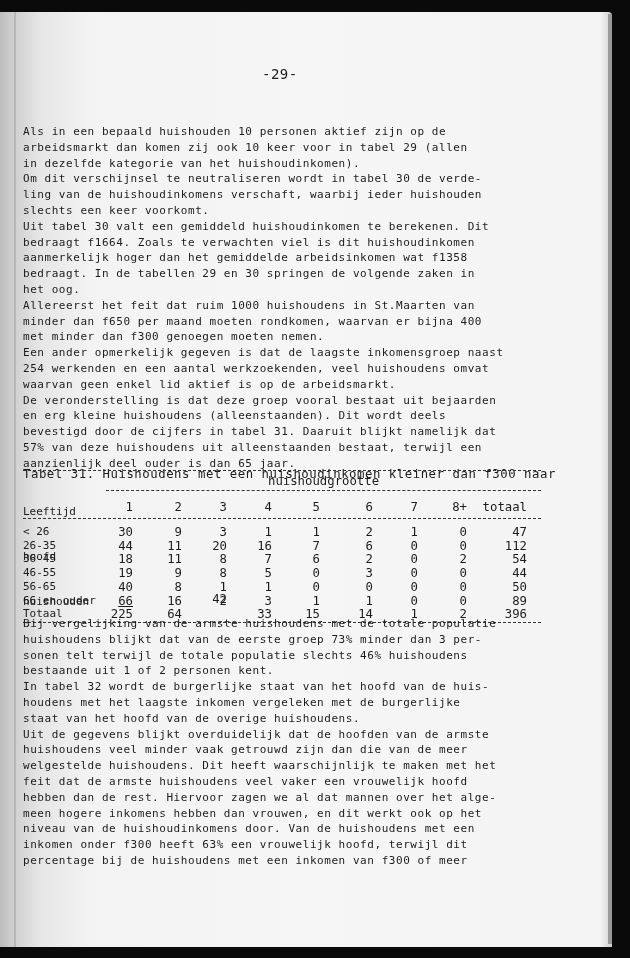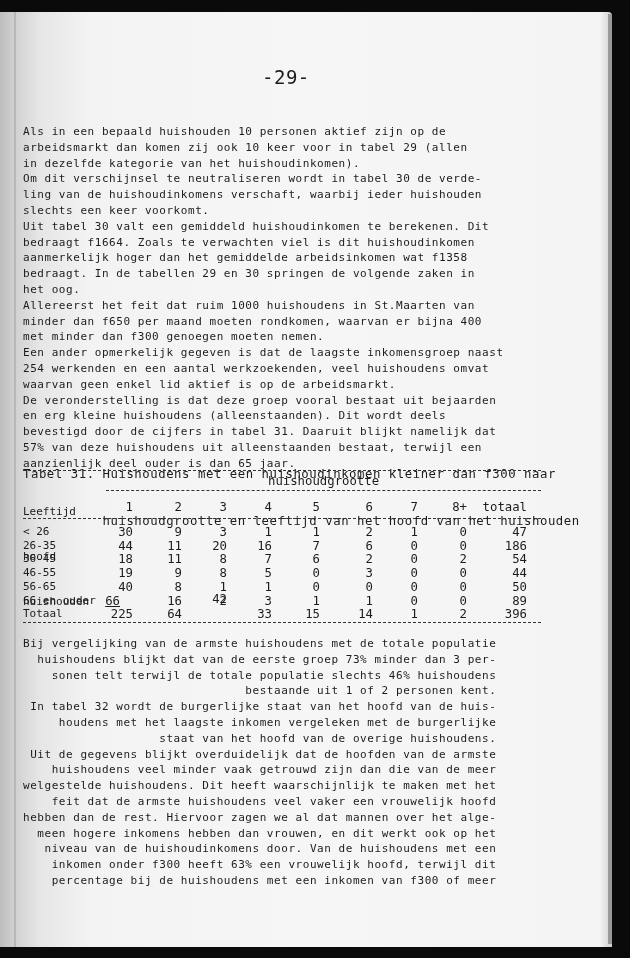--- a/index.html
+++ b/index.html
@@ -16,48 +16,47 @@
   }
   .spine {
     position:absolute; left:14px; top:12px; width:2px; height:935px;
     background:rgba(0,0,0,0.12);
   }
   .right-edge {
     position:absolute; left:608px; top:14px; width:4px; height:930px;
     background:#9a9a9a;
   }
   .page-number {
-    position:absolute; left:262px; top:66px; font-size:19px; letter-spacing:0.5px;
+    position:absolute; left:262px; top:66px; font-size:14px; letter-spacing:0.5px;
   }
   .text-block { position:absolute; left:23px; font-size:11px; line-height:15.8px; white-space:pre; letter-spacing:0.55px; }
   .para-1 { top:124px; }
   .table-caption { position:absolute; left:23px; top:435px; font-size:12.3px; line-height:15.8px; white-space:pre; letter-spacing:0.55px; }
   .rule {
     position:absolute; height:0; border-top:1.5px dashed #333;
   }
   .tbl-label { position:absolute; font-size:11px; line-height:15px; white-space:pre; }
   .tbl-head { position:absolute; font-size:12.3px; }
   .cell { position:absolute; font-size:12.3px; text-align:right; width:40px; }
   .rowlabel { position:absolute; left:23px; font-size:11px; }
-  .para-2 { top:636px;text-align:right; }
+  .para-2 { top:616px; }
 </style>
 </head>
 <body>
 
 <div class="page"></div>
 <div class="spine"></div>
 <div class="right-edge"></div>
 
 <div class="page-number">-29-</div>
 
 <div class="text-block para-1" id="para-top"><div>Als in een bepaald huishouden 10 personen aktief zijn op de</div><div>arbeidsmarkt dan komen zij ook 10 keer voor in tabel 29 (allen</div><div>in dezelfde kategorie van het huishoudinkomen).</div><div>Om dit verschijnsel te neutraliseren wordt in tabel 30 de verde-</div><div>ling van de huishoudinkomens verschaft, waarbij ieder huishouden</div><div>slechts een keer voorkomt.</div><div>Uit tabel 30 valt een gemiddeld huishoudinkomen te berekenen. Dit</div><div>bedraagt f1664. Zoals te verwachten viel is dit huishoudinkomen</div><div>aanmerkelijk hoger dan het gemiddelde arbeidsinkomen wat f1358</div><div>bedraagt. In de tabellen 29 en 30 springen de volgende zaken in</div><div>het oog.</div><div>Allereerst het feit dat ruim 1000 huishoudens in St.Maarten van</div><div>minder dan f650 per maand moeten rondkomen, waarvan er bijna 400</div><div>met minder dan f300 genoegen moeten nemen.</div><div>Een ander opmerkelijk gegeven is dat de laagste inkomensgroep naast</div><div>254 werkenden en een aantal werkzoekenden, veel huishoudens omvat</div><div>waarvan geen enkel lid aktief is op de arbeidsmarkt.</div><div>De veronderstelling is dat deze groep vooral bestaat uit bejaarden</div><div>en erg kleine huishoudens (alleenstaanden). Dit wordt deels</div><div>bevestigd door de cijfers in tabel 31. Daaruit blijkt namelijk dat</div><div>57% van deze huishoudens uit alleenstaanden bestaat, terwijl een</div><div>aanzienlijk deel ouder is dan 65 jaar.</div></div>
 
 <div class="table-caption">
   <div>Tabel 31. Huishoudens met een huishoudinkomen kleiner dan f300 naar</div>
-  <div>          huishoudgrootte en leeftijd van het hoofd van het huishouden</div>
 </div>
 
 <div class="rule" style="left:23px; top:470px; width:518px;"></div>
 <div class="rule" style="left:106px; top:490px; width:435px;"></div>
 <div class="rule" style="left:23px; top:518px; width:518px;"></div>
 <div class="rule" style="left:23px; top:622px; width:518px;"></div>
 
 <div class="tbl-label" style="left:23px; top:474px;">
   <div>Leeftijd</div>
   <div>hoofd</div>
@@ -89,21 +88,21 @@
     <div class="cell" style="left: 487px; top: 525px;">47</div>
     <div class="rowlabel" style="top: 538.7px;">26-35</div>
     <div class="cell" style="left: 93px; top: 538.7px;">44</div>
     <div class="cell" style="left: 142px; top: 538.7px;">11</div>
     <div class="cell" style="left: 187px; top: 538.7px;">20</div>
     <div class="cell" style="left: 232px; top: 538.7px;">16</div>
     <div class="cell" style="left: 280px; top: 538.7px;">7</div>
     <div class="cell" style="left: 333px; top: 538.7px;">6</div>
     <div class="cell" style="left: 378px; top: 538.7px;">0</div>
     <div class="cell" style="left: 427px; top: 538.7px;">0</div>
-    <div class="cell" style="left: 487px; top: 538.7px;">186</div>
+    <div class="cell" style="left: 487px; top: 538.7px;">112</div>
     <div class="rowlabel" style="top: 552.4px;">36-45</div>
     <div class="cell" style="left: 93px; top: 552.4px;">18</div>
     <div class="cell" style="left: 142px; top: 552.4px;">11</div>
     <div class="cell" style="left: 187px; top: 552.4px;">8</div>
     <div class="cell" style="left: 232px; top: 552.4px;">7</div>
     <div class="cell" style="left: 280px; top: 552.4px;">6</div>
     <div class="cell" style="left: 333px; top: 552.4px;">2</div>
     <div class="cell" style="left: 378px; top: 552.4px;">0</div>
     <div class="cell" style="left: 427px; top: 552.4px;">2</div>
     <div class="cell" style="left: 487px; top: 552.4px;">54</div>
@@ -121,21 +120,21 @@
     <div class="cell" style="left: 93px; top: 579.8px;">40</div>
     <div class="cell" style="left: 142px; top: 579.8px;">8</div>
     <div class="cell" style="left: 187px; top: 579.8px;">1</div>
     <div class="cell" style="left: 232px; top: 579.8px;">1</div>
     <div class="cell" style="left: 280px; top: 579.8px;">0</div>
     <div class="cell" style="left: 333px; top: 579.8px;">0</div>
     <div class="cell" style="left: 378px; top: 579.8px;">0</div>
     <div class="cell" style="left: 427px; top: 579.8px;">0</div>
     <div class="cell" style="left: 487px; top: 579.8px; text-align: right;">50</div>
     <div class="rowlabel" style="top: 593.5px; text-align: center;">66 en ouder</div>
-    <div class="cell" style="left: 80px; top: 593.5px; text-decoration: underline;">66</div>
+    <div class="cell" style="left: 93px; top: 593.5px; text-decoration: underline;">66</div>
     <div class="cell" style="left: 142px; top: 593.5px;">16</div>
     <div class="cell" style="left: 187px; top: 593.5px;">2</div>
     <div class="cell" style="left: 232px; top: 593.5px;">3</div>
     <div class="cell" style="left: 280px; top: 593.5px;">1</div>
     <div class="cell" style="left: 333px; top: 593.5px;">1</div>
     <div class="cell" style="left: 378px; top: 593.5px;">0</div>
     <div class="cell" style="left: 427px; top: 593.5px;">0</div>
     <div class="cell" style="left: 487px; top: 593.5px;">89</div>
     <div class="rowlabel" style="top: 607.2px;">Totaal</div>
     <div class="cell" style="left: 93px; top: 607.2px;">225</div>

